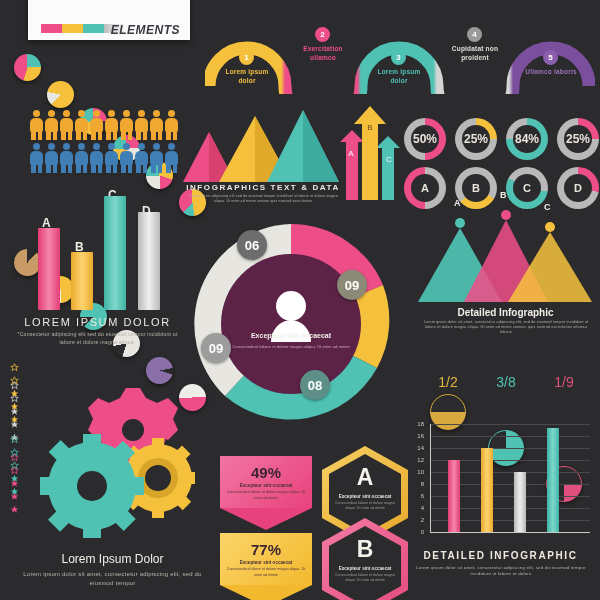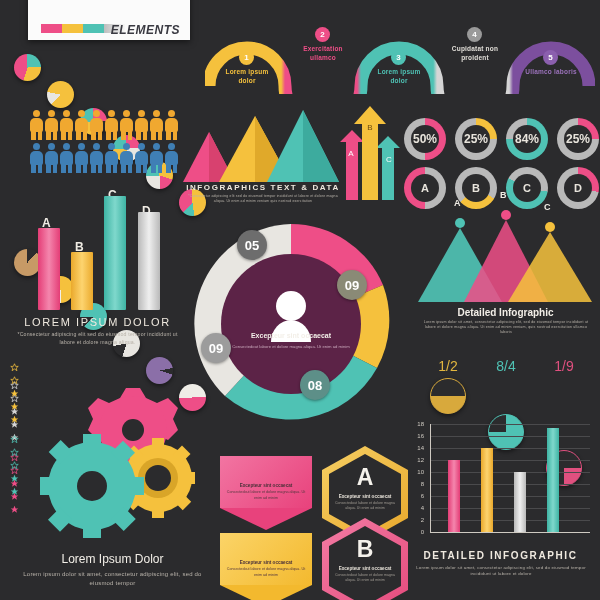--- a/index.html
+++ b/index.html
@@ -354,45 +354,45 @@
     <path d="M106,106 L198,67 A100,100 0 0 1 192,150 Z" fill="#f5c13d"></path>
     <path d="M106,106 L192,150 A100,100 0 0 1 40,178 Z" fill="#4fc2b4"></path>
     <path d="M106,106 L40,178 A100,100 0 0 1 106,6 Z" fill="#e8e6e1"></path>
     <circle cx="106" cy="106" r="70" fill="#5c2347"></circle>
     <circle cx="106" cy="88" r="15" fill="#fff"></circle>
     <path d="M86,124 a20,22 0 0 1 40,0 z" fill="#fff"></path>
   </svg>
   <div class="abs" style="left:26px;top:114px;width:160px;text-align:center;color:#f3efe8;font-size:7px;font-weight:bold;">Excepteur sint occaecat</div>
   <div class="abs" style="left:40px;top:126px;width:132px;text-align:center;color:#c9a8bb;font-size:4.2px;line-height:1.6;">Consectedout labore et dolore magna aliqua. Ut enim ad minim</div>
   <div class="seg-num" style="left:16px;top:115px;background:#9c9c9c;">09</div>
-  <div class="seg-num" style="left:52px;top:12px;background:#6d6d6d;">05</div>
+  <div class="seg-num" style="left:52px;top:12px;background:#6d6d6d;">06</div>
   <div class="seg-num" style="left:152px;top:52px;background:#8a8a76;">09</div>
   <div class="seg-num" style="left:115px;top:152px;background:#5d8f88;">08</div>
 </div>
 
 <div class="abs" style="left:418px;top:210px;width:175px;height:95px;">
   <svg width="175" height="95" viewBox="0 0 175 95">
     <polygon points="42,18 84,92 0,92" fill="#4fc2b4" opacity=".92"></polygon>
     <polygon points="88,10 130,92 46,92" fill="#ee4e87" opacity=".86"></polygon>
     <polygon points="132,22 174,92 90,92" fill="#f5c13d" opacity=".86"></polygon>
     <circle cx="42" cy="13" r="5" fill="#4fc2b4"></circle>
     <circle cx="88" cy="5" r="5" fill="#ee4e87"></circle>
     <circle cx="132" cy="17" r="5" fill="#f5c13d"></circle>
   </svg>
   <div class="abs" style="left:36px;top:-12px;color:#f0ece4;font-size:9px;font-weight:bold;">A</div>
   <div class="abs" style="left:82px;top:-20px;color:#f0ece4;font-size:9px;font-weight:bold;">B</div>
   <div class="abs" style="left:126px;top:-8px;color:#f0ece4;font-size:9px;font-weight:bold;">C</div>
 </div>
 <div class="abs" style="left:418px;top:307px;width:175px;text-align:center;color:#f2eee7;font-size:10px;font-weight:bold;">Detailed Infographic</div>
 <div class="abs cap-sub" style="left:420px;top:320px;width:172px;font-size:3.6px;">Lorem ipsum dolor sit amet, consectetur adipiscing elit, sed do eiusmod tempor incididunt ut labore et dolore magna aliqua. Ut enim ad minim veniam, quis nostrud exercitation ullamco laboris</div>
 
-<div class="abs" style="left:418px;top:358px;width:175px;height:60px;">
+<div class="abs" style="left:418px;top:374px;width:175px;height:60px;">
   <div class="abs" style="left:10px;top:0;width:40px;text-align:center;color:#e2b63f;font-size:14px;">1/2</div>
   <div class="abs pie" style="left:12px;top:20px;width:36px;height:36px;background:conic-gradient(from 90deg,#d8a93c 0 50%,#2b2b2d 50% 100%);border:1.5px solid #d8a93c;box-sizing:border-box;"></div>
-  <div class="abs" style="left:68px;top:0;width:40px;text-align:center;color:#4fc2b4;font-size:14px;">8/4</div>
+  <div class="abs" style="left:68px;top:0;width:40px;text-align:center;color:#4fc2b4;font-size:14px;">3/8</div>
   <div class="abs pie" style="left:70px;top:20px;width:36px;height:36px;background:conic-gradient(#4fc2b4 0 75%,#2b2b2d 75% 100%);border:1.5px solid #4fc2b4;box-sizing:border-box;"></div>
   <div class="abs" style="left:126px;top:0;width:40px;text-align:center;color:#e0507f;font-size:14px;">1/9</div>
   <div class="abs pie" style="left:128px;top:20px;width:36px;height:36px;background:conic-gradient(from 90deg,#e0507f 0 25%,#2b2b2d 25% 100%);border:1.5px solid #e0507f;box-sizing:border-box;"></div>
 </div>
 
 <div class="abs" style="left:408px;top:424px;width:185px;height:120px;">
   <div class="grid-line" style="left:22px;top:0;width:160px;"></div>
   <div class="grid-line" style="left:22px;top:12px;width:160px;"></div>
   <div class="grid-line" style="left:22px;top:24px;width:160px;"></div>
   <div class="grid-line" style="left:22px;top:36px;width:160px;"></div>
@@ -537,26 +537,28 @@
       <circle cx="62" cy="100" r="15" fill="#2b2b2d"></circle>
     </g>
   </svg>
 </div>
 <div class="abs" style="left:20px;top:552px;width:185px;text-align:center;color:#f2eee7;font-size:12px;">Lorem Ipsum Dolor</div>
 <div class="abs cap-sub" style="left:20px;top:570px;width:185px;font-size:6px;">Lorem ipsum dolor sit amet, consectetur adipiscing elit, sed do eiusmod tempor</div>
 
 <div class="ribbon" style="left:220px;top:456px;">
   <div class="body" style="background:linear-gradient(135deg,#f275a2,#e8427c);"></div>
   <div class="tail" style="border-top:22px solid #e8427c;"></div>
+  <div class="pct">49%</div>
   <div class="t1">Excepteur sint occaecat</div>
   <div class="t2">Consectedout labore et dolore magna aliqua. Ut enim ad minim</div>
 </div>
 <div class="ribbon" style="left:220px;top:533px;">
   <div class="body" style="background:linear-gradient(135deg,#fbd468,#f3b92e);"></div>
   <div class="tail" style="border-top:22px solid #f3b92e;"></div>
+  <div class="pct">77%</div>
   <div class="t1">Excepteur sint occaecat</div>
   <div class="t2">Consectedout labore et dolore magna aliqua. Ut enim ad minim</div>
 </div>
 
 <div class="hex-wrap" style="left:322px;top:446px;">
   <div class="hex" style="background:linear-gradient(135deg,#f6cf63,#e8a82c);"></div>
   <div class="hex-inner"></div>
   <div class="hex-letter">A</div>
   <div class="hex-t1">Excepteur sint occaecat</div>
   <div class="hex-t2">Consectedout labore et dolore magna aliqua. Ut enim ad minim</div>

